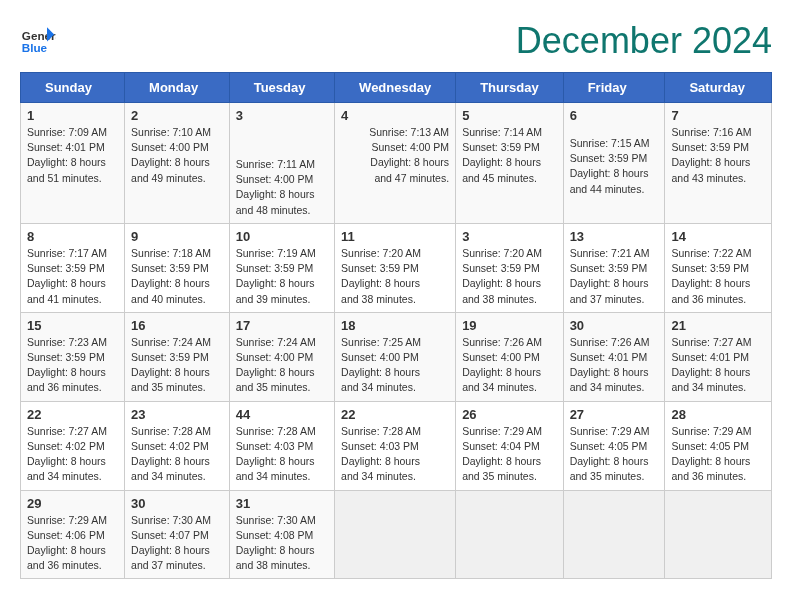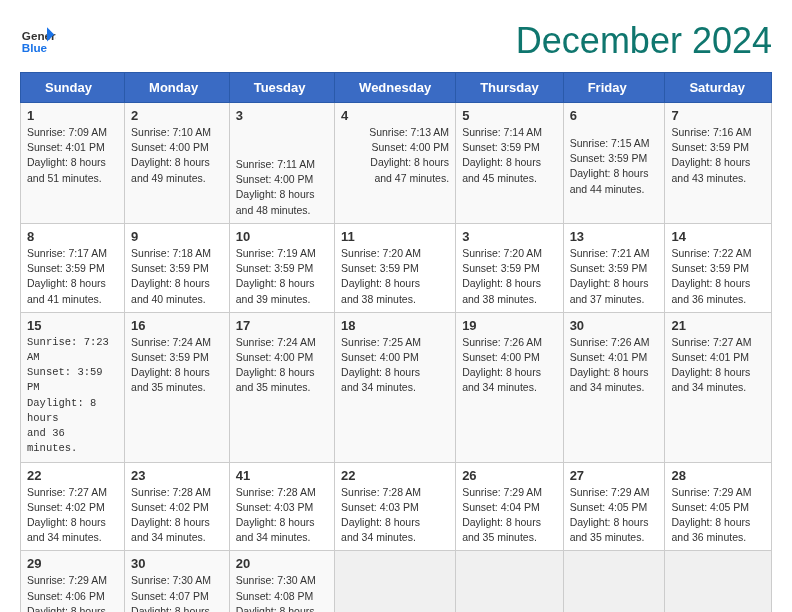--- a/index.html
+++ b/index.html
@@ -205,21 +205,21 @@
           <span class="day-num">14</span>
           <div class="day-info" style="white-space: pre-line;">Sunrise: 7:22 AM
 Sunset: 3:59 PM
 Daylight: 8 hours
 and 36 minutes.</div>
         </td>
       </tr>
       <tr>
         <td>
           <span class="day-num">15</span>
-          <div class="day-info" style="white-space: pre-line; font-family: Liberation Mono, monospace;">Sunrise: 7:23 AM
+          <div class="day-info" style="white-space: pre-line;">Sunrise: 7:23 AM
 Sunset: 3:59 PM
 Daylight: 8 hours
 and 36 minutes.</div>
         </td>
         <td>
           <span class="day-num">16</span>
           <div class="day-info" style="white-space: pre-line;">Sunrise: 7:24 AM
 Sunset: 3:59 PM
 Daylight: 8 hours
 and 35 minutes.</div>
@@ -269,21 +269,21 @@
 and 34 minutes.</div>
         </td>
         <td>
           <span class="day-num">23</span>
           <div class="day-info" style="white-space: pre-line;">Sunrise: 7:28 AM
 Sunset: 4:02 PM
 Daylight: 8 hours
 and 34 minutes.</div>
         </td>
         <td>
-          <span class="day-num">41</span>
+          <span class="day-num">44</span>
           <div class="day-info" style="white-space: pre-line;">Sunrise: 7:28 AM
 Sunset: 4:03 PM
 Daylight: 8 hours
 and 34 minutes.</div>
         </td>
         <td>
           <span class="day-num">22</span>
           <div class="day-info" style="white-space: pre-line;">Sunrise: 7:28 AM
 Sunset: 4:03 PM
 Daylight: 8 hours
@@ -320,21 +320,21 @@
 and 36 minutes.</div>
         </td>
         <td>
           <span class="day-num">30</span>
           <div class="day-info" style="white-space: pre-line;">Sunrise: 7:30 AM
 Sunset: 4:07 PM
 Daylight: 8 hours
 and 37 minutes.</div>
         </td>
         <td>
-          <span class="day-num">20</span>
+          <span class="day-num">31</span>
           <div class="day-info" style="white-space: pre-line;">Sunrise: 7:30 AM
 Sunset: 4:08 PM
 Daylight: 8 hours
 and 38 minutes.</div>
         </td>
         <td class="empty-cell"></td>
         <td class="empty-cell"></td>
         <td class="empty-cell"></td>
         <td class="empty-cell"></td>
       </tr>

